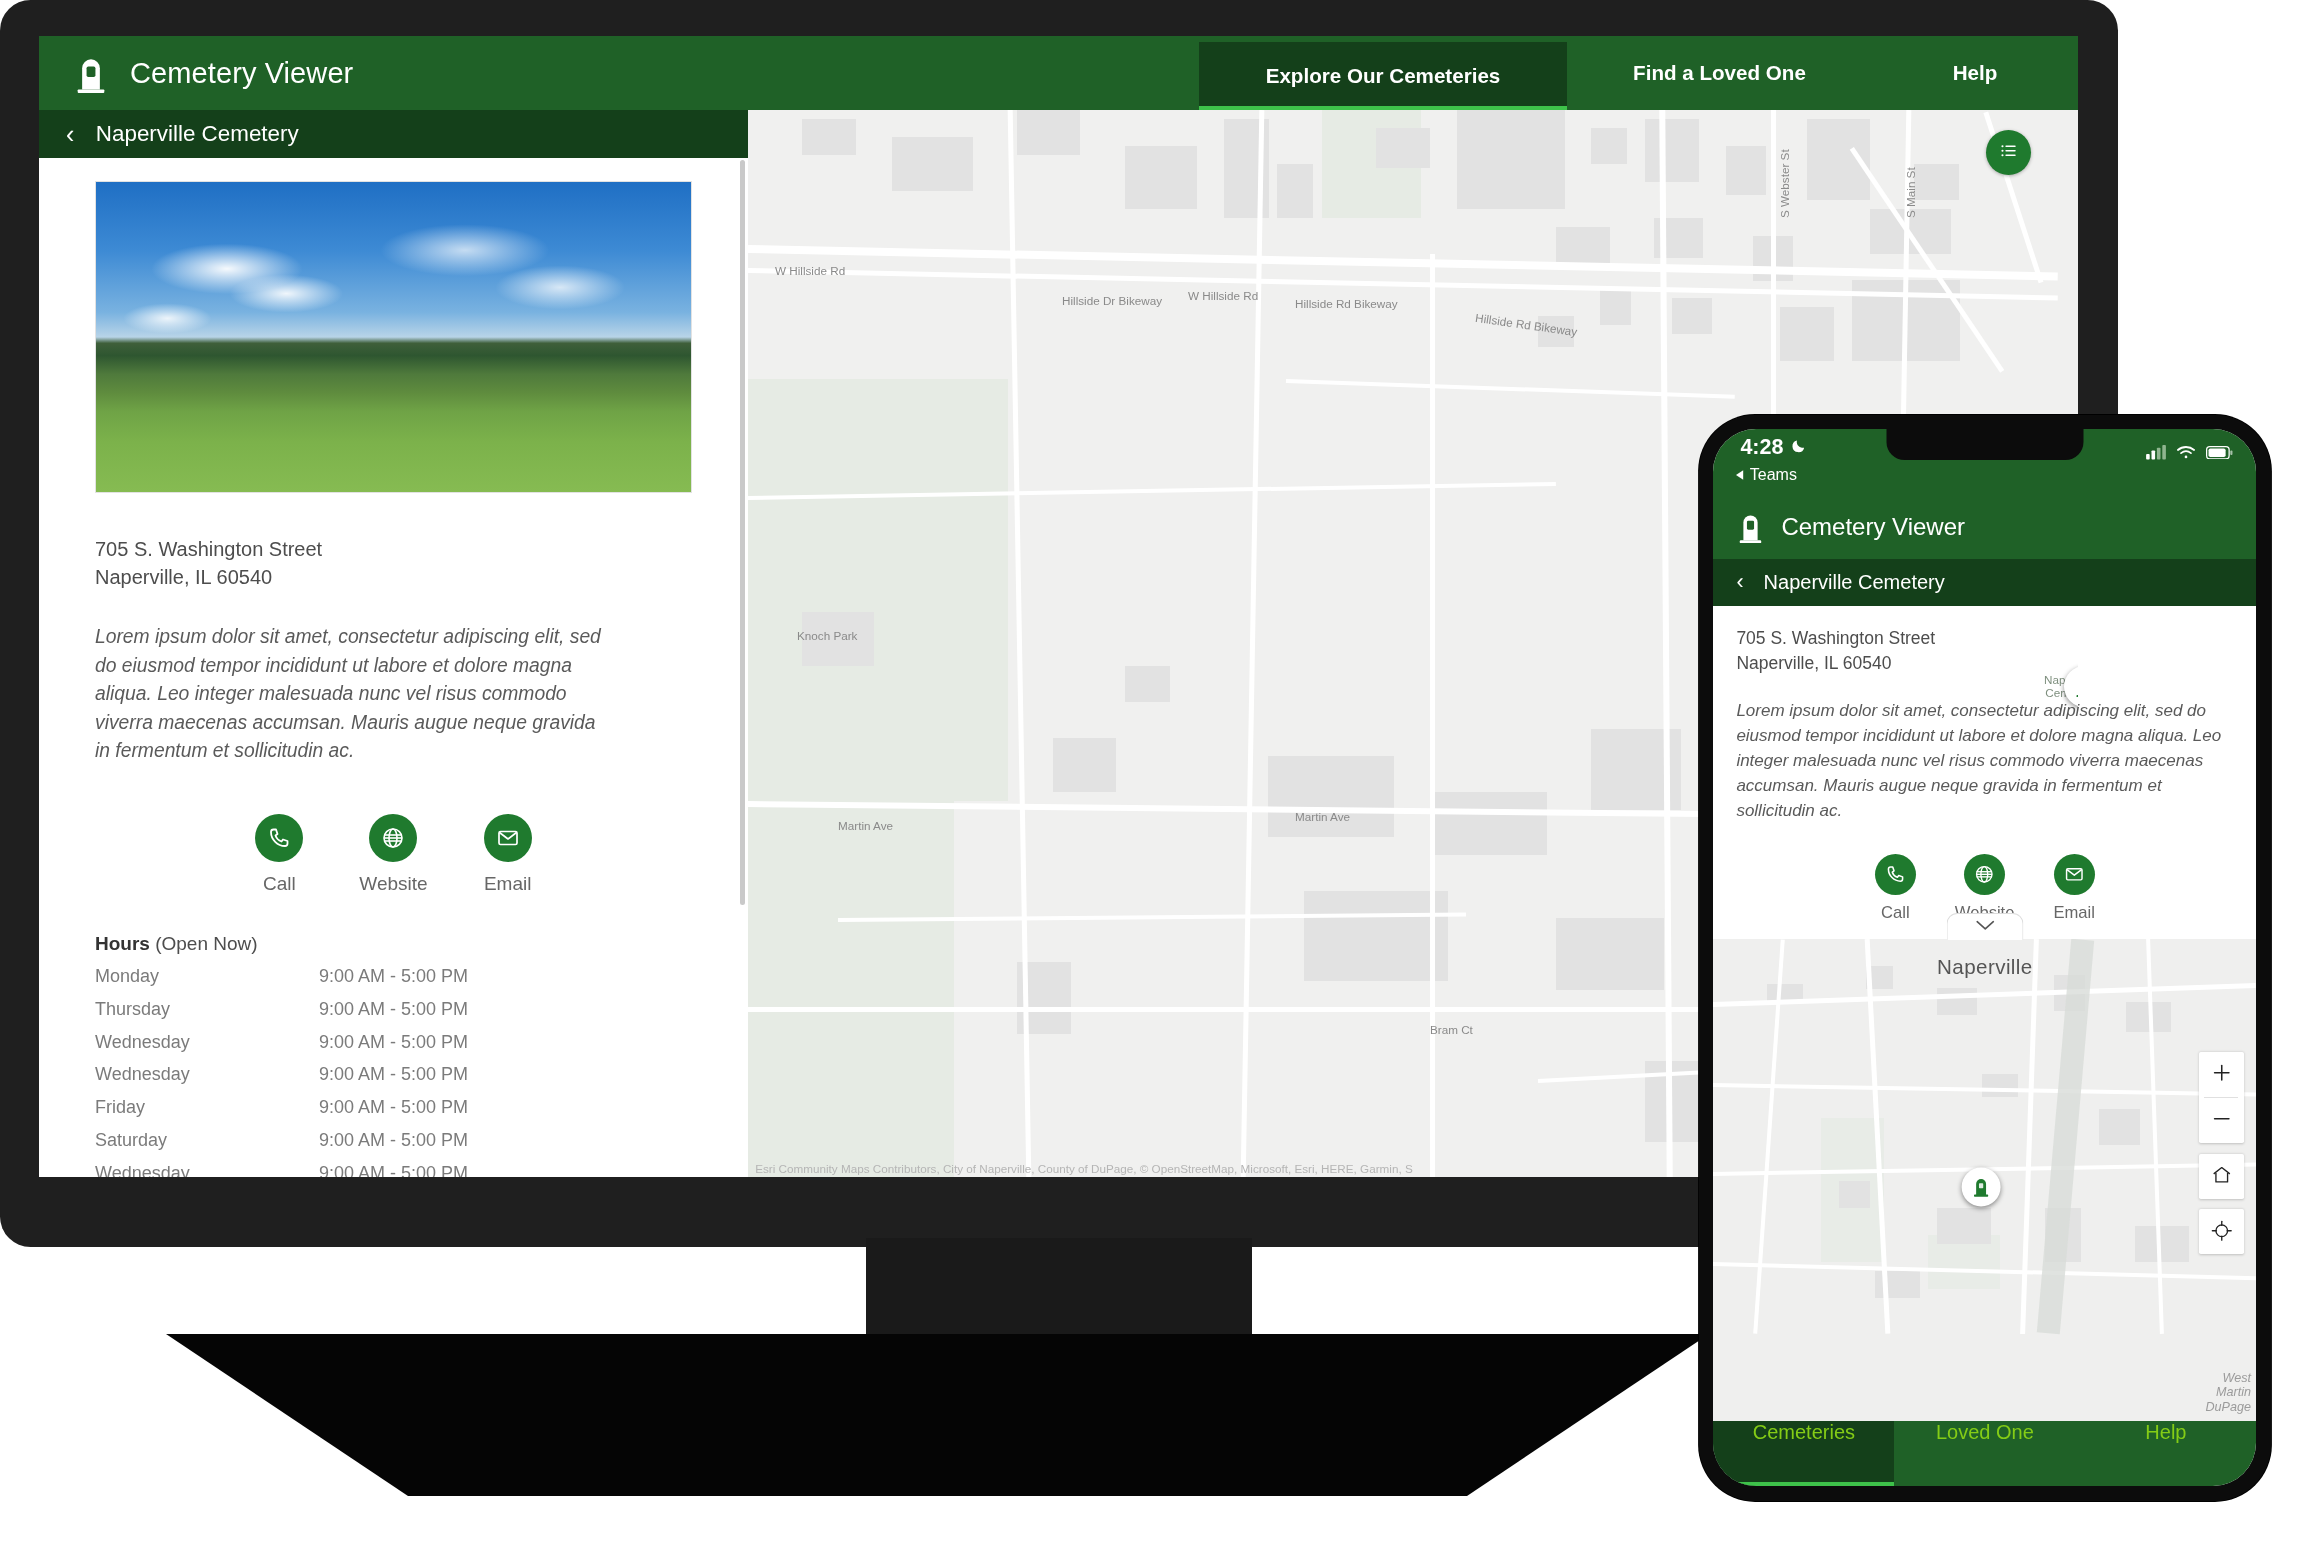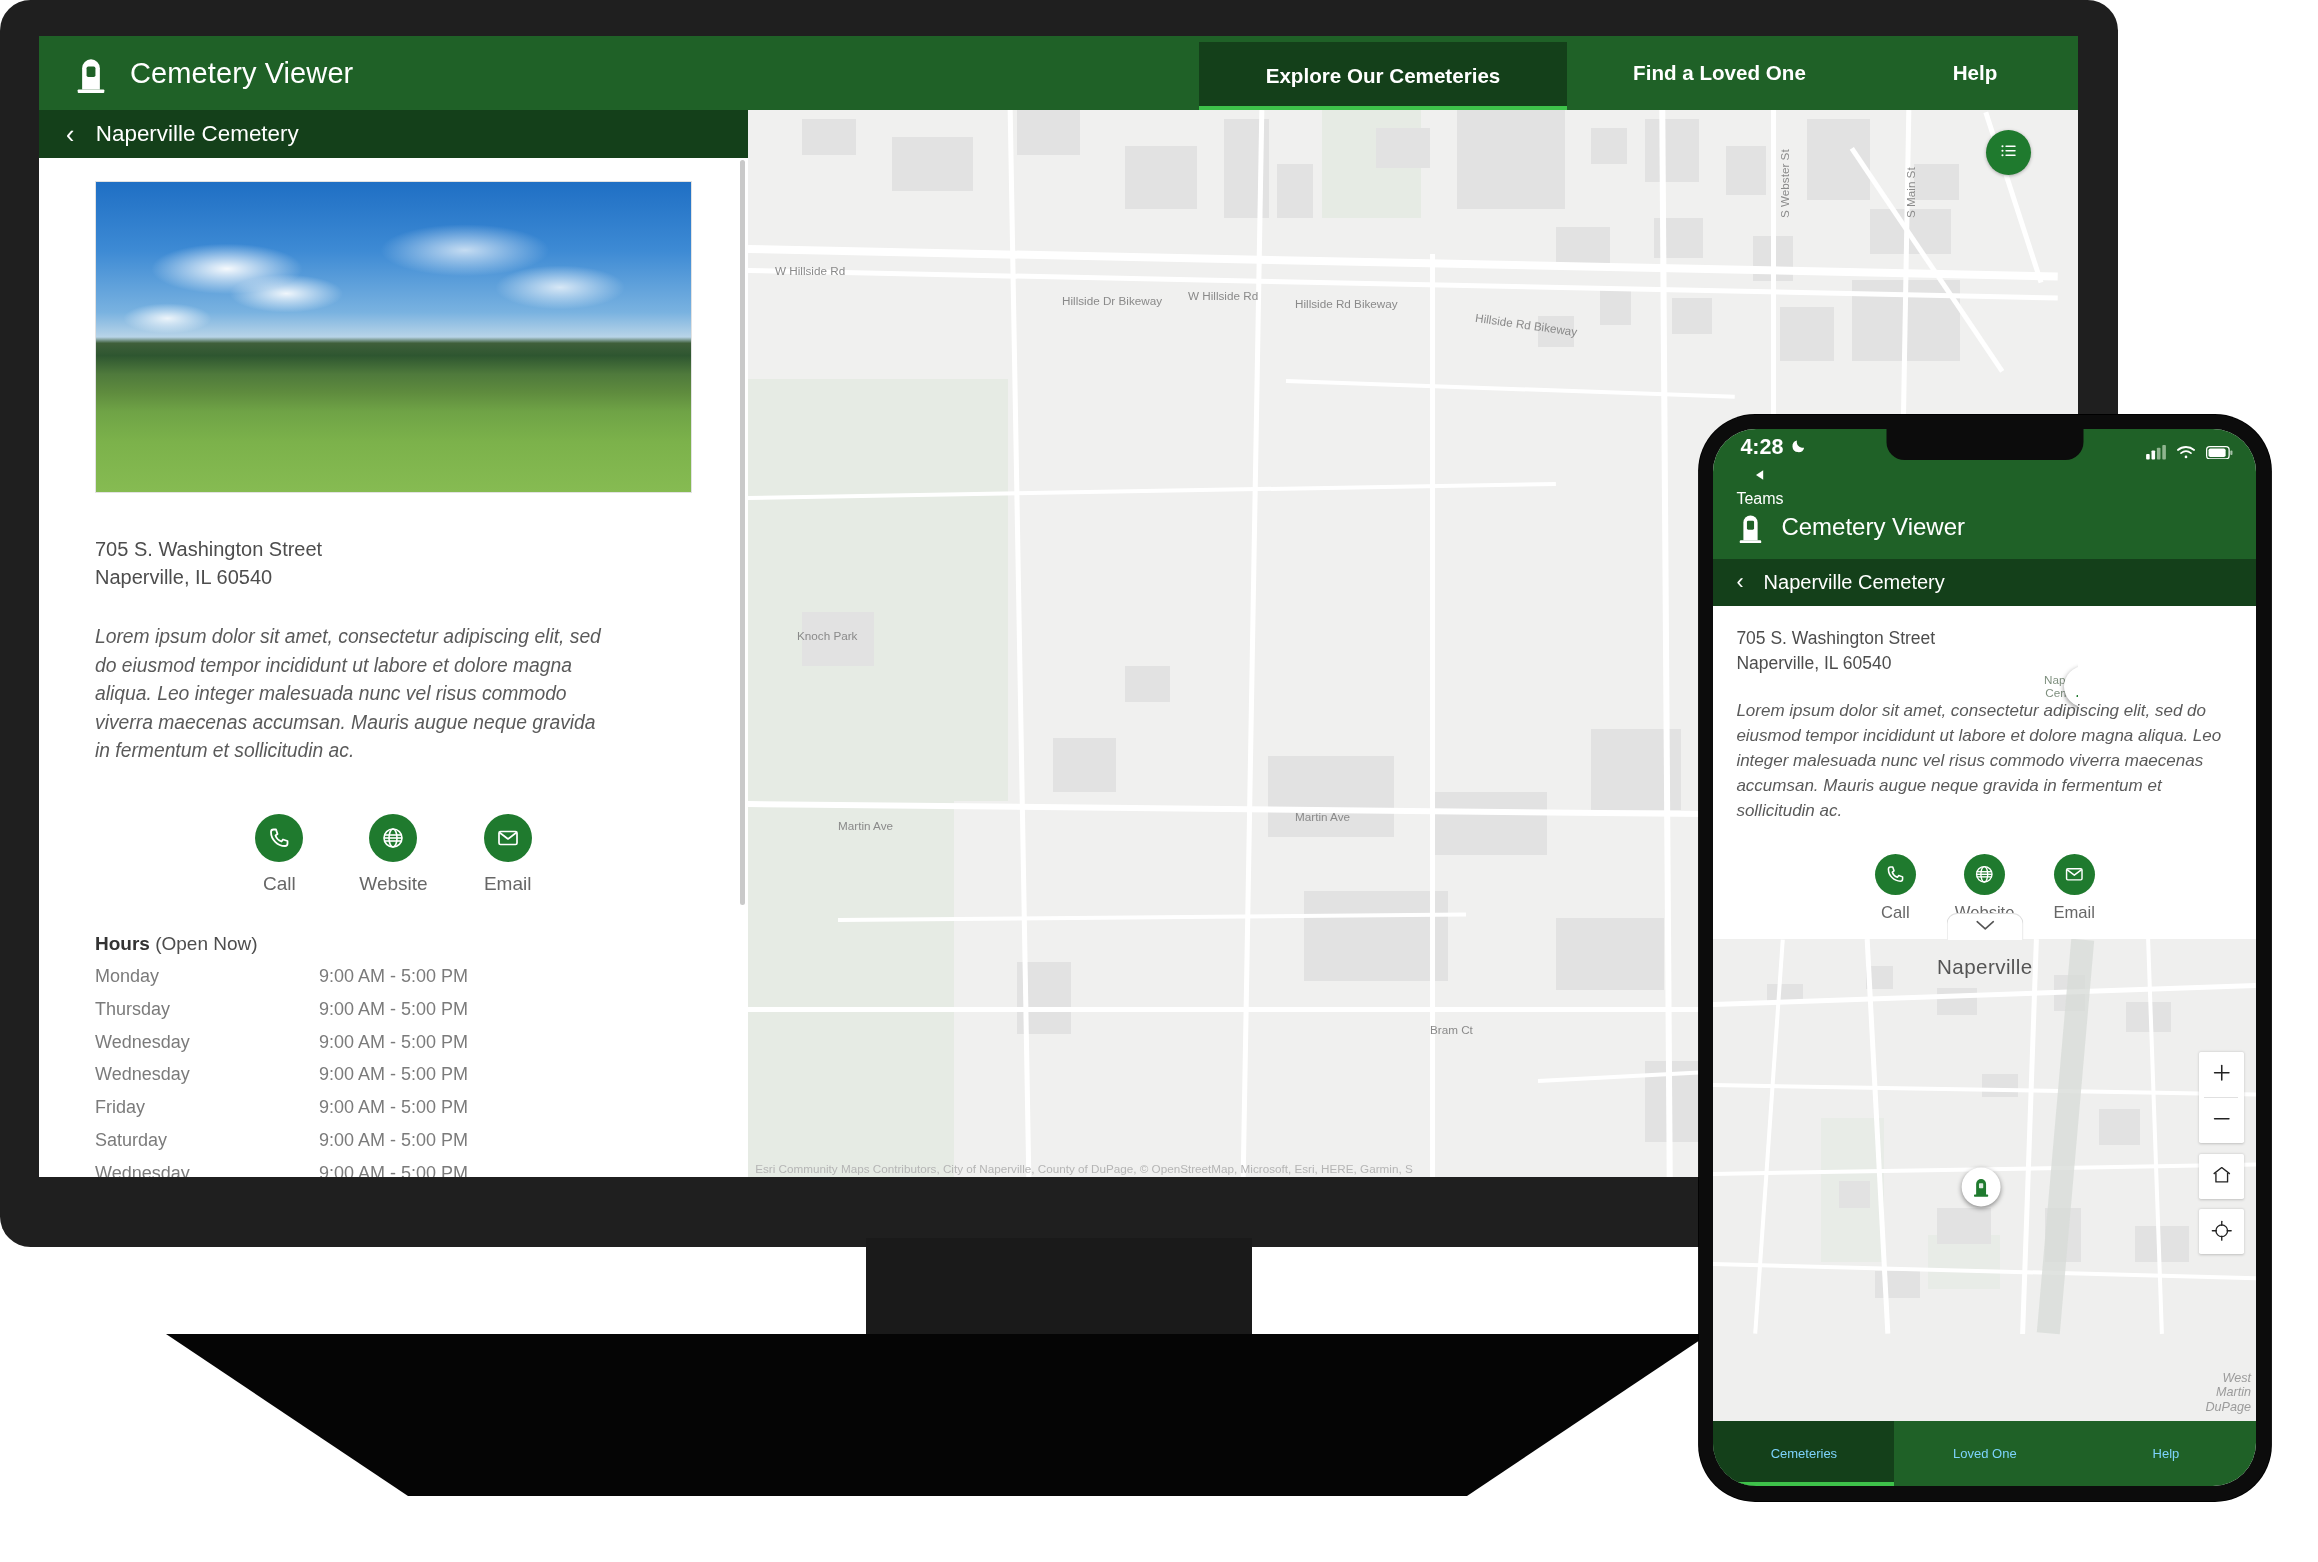--- a/index.html
+++ b/index.html
@@ -229,21 +229,21 @@
     top: 0; width: 197px; height: 30.5px;
     background: #0c0c0c; border-radius: 0 0 18px 18px;
   }
   .status-time {
     position: absolute; left: 27px; top: 5.4px;
     color: #fff; font-size: 21.5px; font-weight: 700;
     display: flex; align-items: center; gap: 7.2px;
   }
   .status-back {
     position: absolute; left: 23px; top: 37px;
-    color: #fff; font-size: 16px; display: flex; align-items: center; gap: 5.4px; flex-direction: column;
+    color: #fff; font-size: 16px; display: flex; align-items: center; gap: 5.4px;
   }
   .status-right {
     position: absolute; right: 23px; top: 16px;
     display: flex; align-items: center; gap: 10px;
   }
   .phone-appbar {
     height: 65px; background: #1f6127; flex: none;
     display: flex; align-items: center; padding-left: 25px;
   }
   .phone-brand-icon { width: 25px; height: 32px; margin-right: 18px; }
@@ -304,22 +304,22 @@
     position: absolute; left: 50%; top: 50%;
     transform: translate(-60%, -32%);
     width: 39px; height: 39px; border-radius: 50%;
     background: #fff; box-shadow: 0 1.8px 5.4px rgba(0,0,0,.45);
     display: flex; align-items: center; justify-content: center;
   }
   .phone-tabbar {
     height: 65px; background: #1f6127; flex: none; display: flex;
   }
   .phone-tab {
-    flex: 1; display: flex; align-items: center; justify-content: center;
-    color: #7dd3fc; font-size: 13px; position: relative; cursor: pointer;
+    flex: 1; display: flex; justify-content: center;
+    color: #84cc16; font-size: 20px; position: relative; cursor: pointer;
   }
   .phone-tab.active { background: #14401a; }
   .phone-tab.active::after {
     content: ""; position: absolute; left: 0; bottom: 0;
     width: 100%; height: 4.5px; background: #3ec24a;
   }
 </style>
 </head>
 <body>
 

